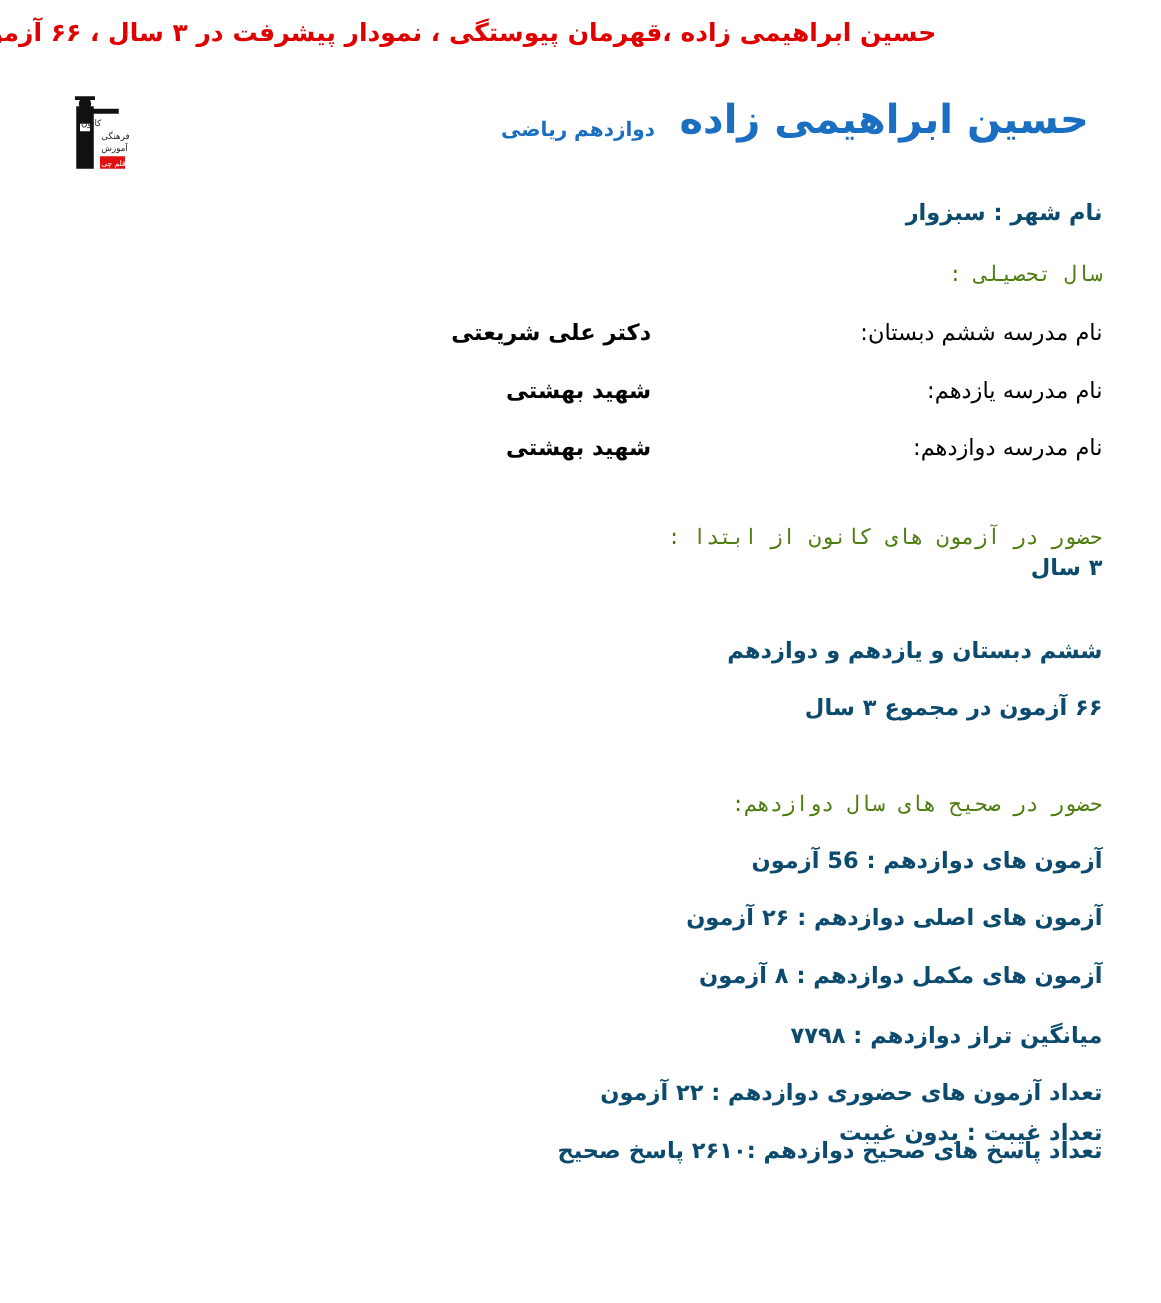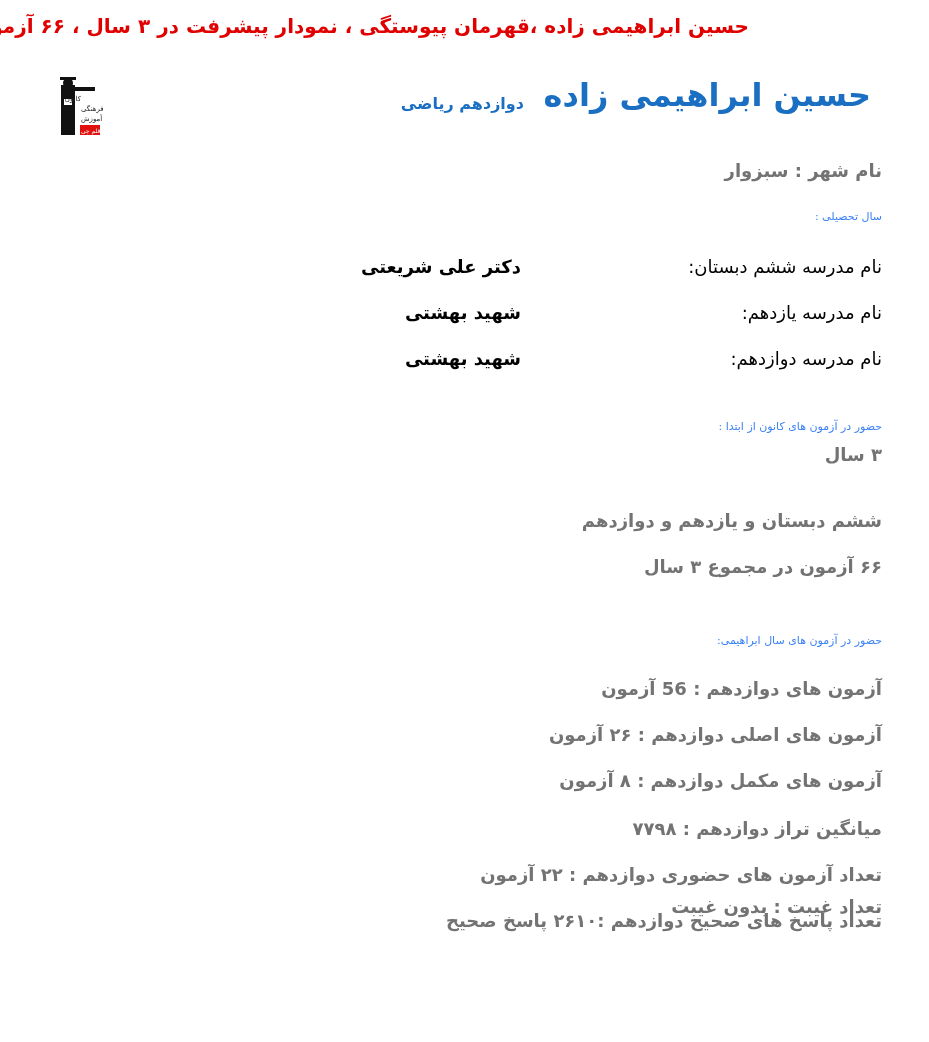--- a/index.html
+++ b/index.html
@@ -4,22 +4,22 @@
 <style>
   html, body { margin: 0; padding: 0; background: #ffffff; }
   body { width: 929px; height: 1042px; position: relative; overflow: hidden;
          font-family: "DejaVu Sans", sans-serif; }
   .rtl { direction: rtl; unicode-bidi: embed; white-space: nowrap; }
   .abs { position: absolute; }
   .top-title { top: 14px; right: 180px; color: #e00000; font-weight: bold; font-size: 20px; }
   .logo { left: 55px; top: 75px; width: 50px; height: 64px; text-align: center; }
   .name { top: 76px; right: 58px; color: #1b6fc2; font-weight: bold; font-size: 32px; }
   .grade { top: 94px; right: 405px; color: #1b6fc2; font-weight: bold; font-size: 16px; }
-  .line { right: 47px; font-weight: bold; font-size: 18px; color: #737373; }
-  .red { color: #3b82f6; font-weight: normal; font-size: 11px; }
+  .line { right: 47px; font-weight: bold; font-size: 18px; color: #0c4a6e; }
+  .red { color: #4d7c0f; font-weight: normal; font-size: 17px; font-family: Liberation Mono, monospace; }
   .label { right: 47px; font-weight: normal; font-size: 18px; }
   .value { right: 408px; font-weight: bold; font-size: 18px; }
 </style>
 </head>
 <body>
 
 <div class="abs rtl top-title">حسین ابراهیمی زاده ،قهرمان پیوستگی ، نمودار پیشرفت در ۳ سال ، ۶۶ آزمون</div>
 
 <div class="abs logo">
   <svg width="50" height="64" viewBox="0 0 50 64">
@@ -47,20 +47,20 @@
 <div class="abs rtl label" style="top:302px">نام مدرسه یازدهم:</div>
 <div class="abs rtl value" style="top:302px">شهید بهشتی</div>
 <div class="abs rtl label" style="top:348px">نام مدرسه دوازدهم:</div>
 <div class="abs rtl value" style="top:348px">شهید بهشتی</div>
 
 <div class="abs rtl line red" style="top:420px">حضور در آزمون های کانون از ابتدا :</div>
 <div class="abs rtl line" style="top:444px">۳ سال</div>
 <div class="abs rtl line" style="top:510px">ششم دبستان و یازدهم و دوازدهم</div>
 <div class="abs rtl line" style="top:556px">۶۶ آزمون در مجموع ۳ سال</div>
 
-<div class="abs rtl line red" style="top:634px">حضور در آزمون های سال ابراهیمی:</div>
+<div class="abs rtl line red" style="top:634px">حضور در صحیح های سال دوازدهم:</div>
 <div class="abs rtl line" style="top:678px">آزمون های دوازدهم : 56 آزمون</div>
 <div class="abs rtl line" style="top:724px">آزمون های اصلی دوازدهم : ۲۶ آزمون</div>
 <div class="abs rtl line" style="top:770px">آزمون های مکمل دوازدهم : ۸ آزمون</div>
 <div class="abs rtl line" style="top:818px">میانگین تراز دوازدهم : ۷۷۹۸</div>
 <div class="abs rtl line" style="top:864px">تعداد آزمون های حضوری دوازدهم : ۲۲ آزمون</div>
 <div class="abs rtl line" style="top:910px">تعداد پاسخ های صحیح دوازدهم :۲۶۱۰ پاسخ صحیح</div>
 <div class="abs rtl line" style="top:896px">تعداد غیبت : بدون غیبت</div>
 
 </body></html>

